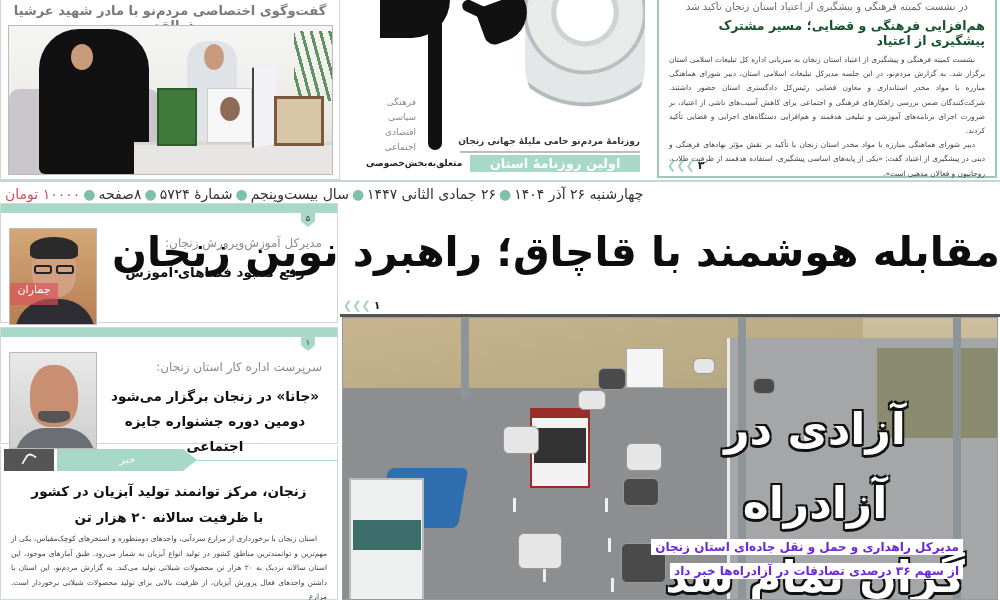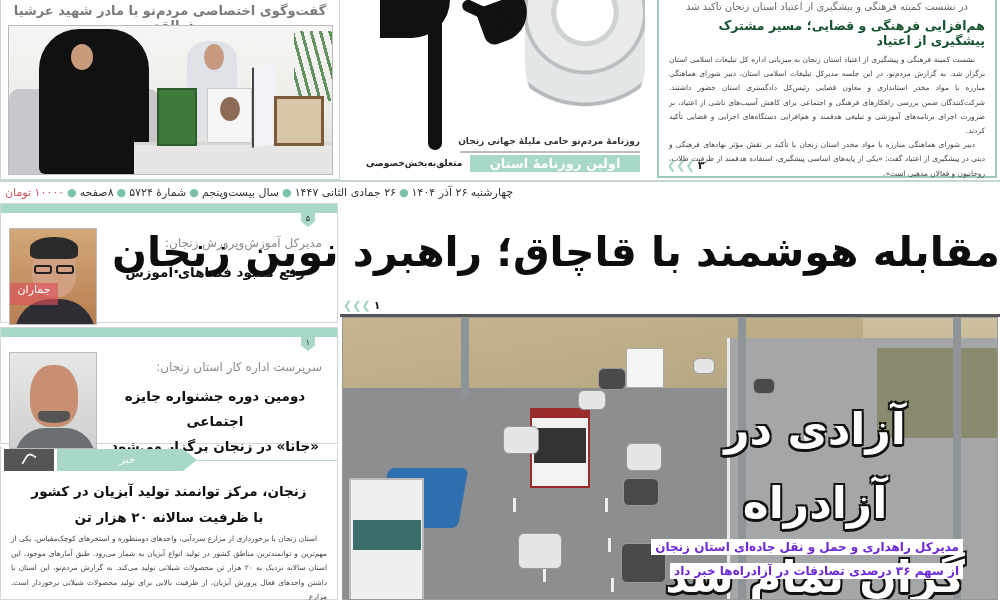--- a/index.html
+++ b/index.html
@@ -47,21 +47,21 @@
     #addiction { left: 657px; top: 0; width: 340px; height: 178px; border: 2px solid #9cc9bd; border-top: none; padding: 0 10px; }
     #addiction .kicker { font-size: 10px; color: #666; text-align: center; margin-top: 1px; height: 14px; overflow: hidden; }
     #addiction .headline { font-size: 12.5px; font-weight: bold; margin-top: 3px; color: #14532d; }
     #addiction .body { font-size: 7.4px; line-height: 14.2px; color: #444; text-align: justify; margin-top: 5px; text-indent: 10px; }
     #addiction .body2 { font-size: 7.4px; line-height: 14.2px; color: #444; text-align: justify; text-indent: 10px; }
     .pg-ref { position: absolute; left: 8px; bottom: 4px; font-size: 11px; font-weight: bold; color: #222; direction: ltr; }
     .pg-ref .chev { color: #9fd3c3; letter-spacing: -3px; margin-right: 3px; }
 
     
     #dateline { left: 0; top: 180px; width: 1000px; height: 22px; border-top: 2px solid #c8d6d2; }
-    #dateline .text { position: absolute; left: 5px; top: 4px; font-size: 11px; color: #333; direction: rtl; white-space: nowrap; }
+    #dateline .text { position: absolute; left: 5px; top: 4px; font-size: 14px; color: #333; direction: rtl; white-space: nowrap; }
     #dateline .price { color: #d0505a; }
     #dateline .dot { color: #7cc1ad; margin: 0 3px; }
 
     
     #lead { left: 340px; top: 200px; width: 660px; height: 112px; }
     #lead .kicker { position: absolute; left: 0; right: 0; top: 3px; text-align: center; font-size: 12px; font-weight: bold; color: #333; }
     #lead .headline { position: absolute; left: 0; right: 0; top: 28px; text-align: center; font-size: 41px; font-weight: 900;
       font-family: "DejaVu Sans", sans-serif; color: #0d0d0d; letter-spacing: -1px; white-space: nowrap; }
     #lead .pg-ref { left: 3px; bottom: 0; }
     #lead .rule { position: absolute; left: 0; right: 0; bottom: -5px; height: 3px; background: #555; }
@@ -140,20 +140,26 @@
     <div class="frame3"></div>
   </div>
 </div>
 
 <div id="masthead" class="abs">
   <div class="rosette"></div>
   <div class="logo-stroke logo-a"></div>
   <div class="logo-stroke logo-b"></div>
   <div class="logo-stroke logo-c"></div>
   <div class="logo-stroke logo-d"></div>
+  <div class="logo-words">
+    <div>فرهنگی</div>
+    <div>سیاسی</div>
+    <div>اقتصادی</div>
+    <div>اجتماعی</div>
+  </div>
   <div class="tagline">روزنامهٔ مردم‌نو حامی ملیلهٔ جهانی زنجان</div>
   <div class="mast-rule"></div>
   <div class="first-paper">اولین روزنامهٔ استان زنجان</div>
   <div class="private">متعلق‌به‌بخش‌خصوصی</div>
 </div>
 
 <div id="addiction" class="abs">
   <div class="kicker">در نشست کمیته فرهنگی و پیشگیری از اعتیاد استان زنجان تأکید شد</div>
   <div class="headline">هم‌افزایی فرهنگی و قضایی؛ مسیر مشترک پیشگیری از اعتیاد</div>
   <div class="body">نشست کمیته فرهنگی و پیشگیری از اعتیاد استان زنجان به میزبانی اداره کل تبلیغات اسلامی استان برگزار شد. به گزارش مردم‌نو، در این جلسه مدیرکل تبلیغات اسلامی استان، دبیر شورای هماهنگی مبارزه با مواد مخدر استانداری و معاون قضایی رئیس‌کل دادگستری استان حضور داشتند. شرکت‌کنندگان ضمن بررسی راهکارهای فرهنگی و اجتماعی برای کاهش آسیب‌های ناشی از اعتیاد، بر ضرورت اجرای برنامه‌های آموزشی و تبلیغی هدفمند و هم‌افزایی دستگاه‌های اجرایی و قضایی تأکید کردند.</div>
@@ -197,22 +203,22 @@
 <div id="box-labor" class="side-box">
   <div class="bar"></div>
   <div class="num">۱</div>
   <div class="portrait">
     <div class="shoulders" style="left:5px;width:80px;height:30px;background:#6b6e73;"></div>
     <div class="head-shape" style="left:20px;top:12px;width:48px;height:62px;background:#c98f72;"></div>
     <div class="hair" style="left:28px;top:58px;width:32px;height:12px;background:#555;border-radius:4px 4px 50% 50%;"></div>
   </div>
   <div class="over">سرپرست اداره کار استان زنجان:</div>
   <div class="title">
+    <div>«جانا» در زنجان برگزار می‌شود</div>
     <div>دومین دوره جشنواره جایزه اجتماعی</div>
-    <div>«جانا» در زنجان برگزار می‌شود</div>
   </div>
 </div>
 
 <div id="box-news" class="abs">
   <div class="tab-dark">
       <div class="mic"></div>
     </div>
   <div class="tab-green">خبر</div>
   <div class="tab-line"></div>
   <div class="title">

